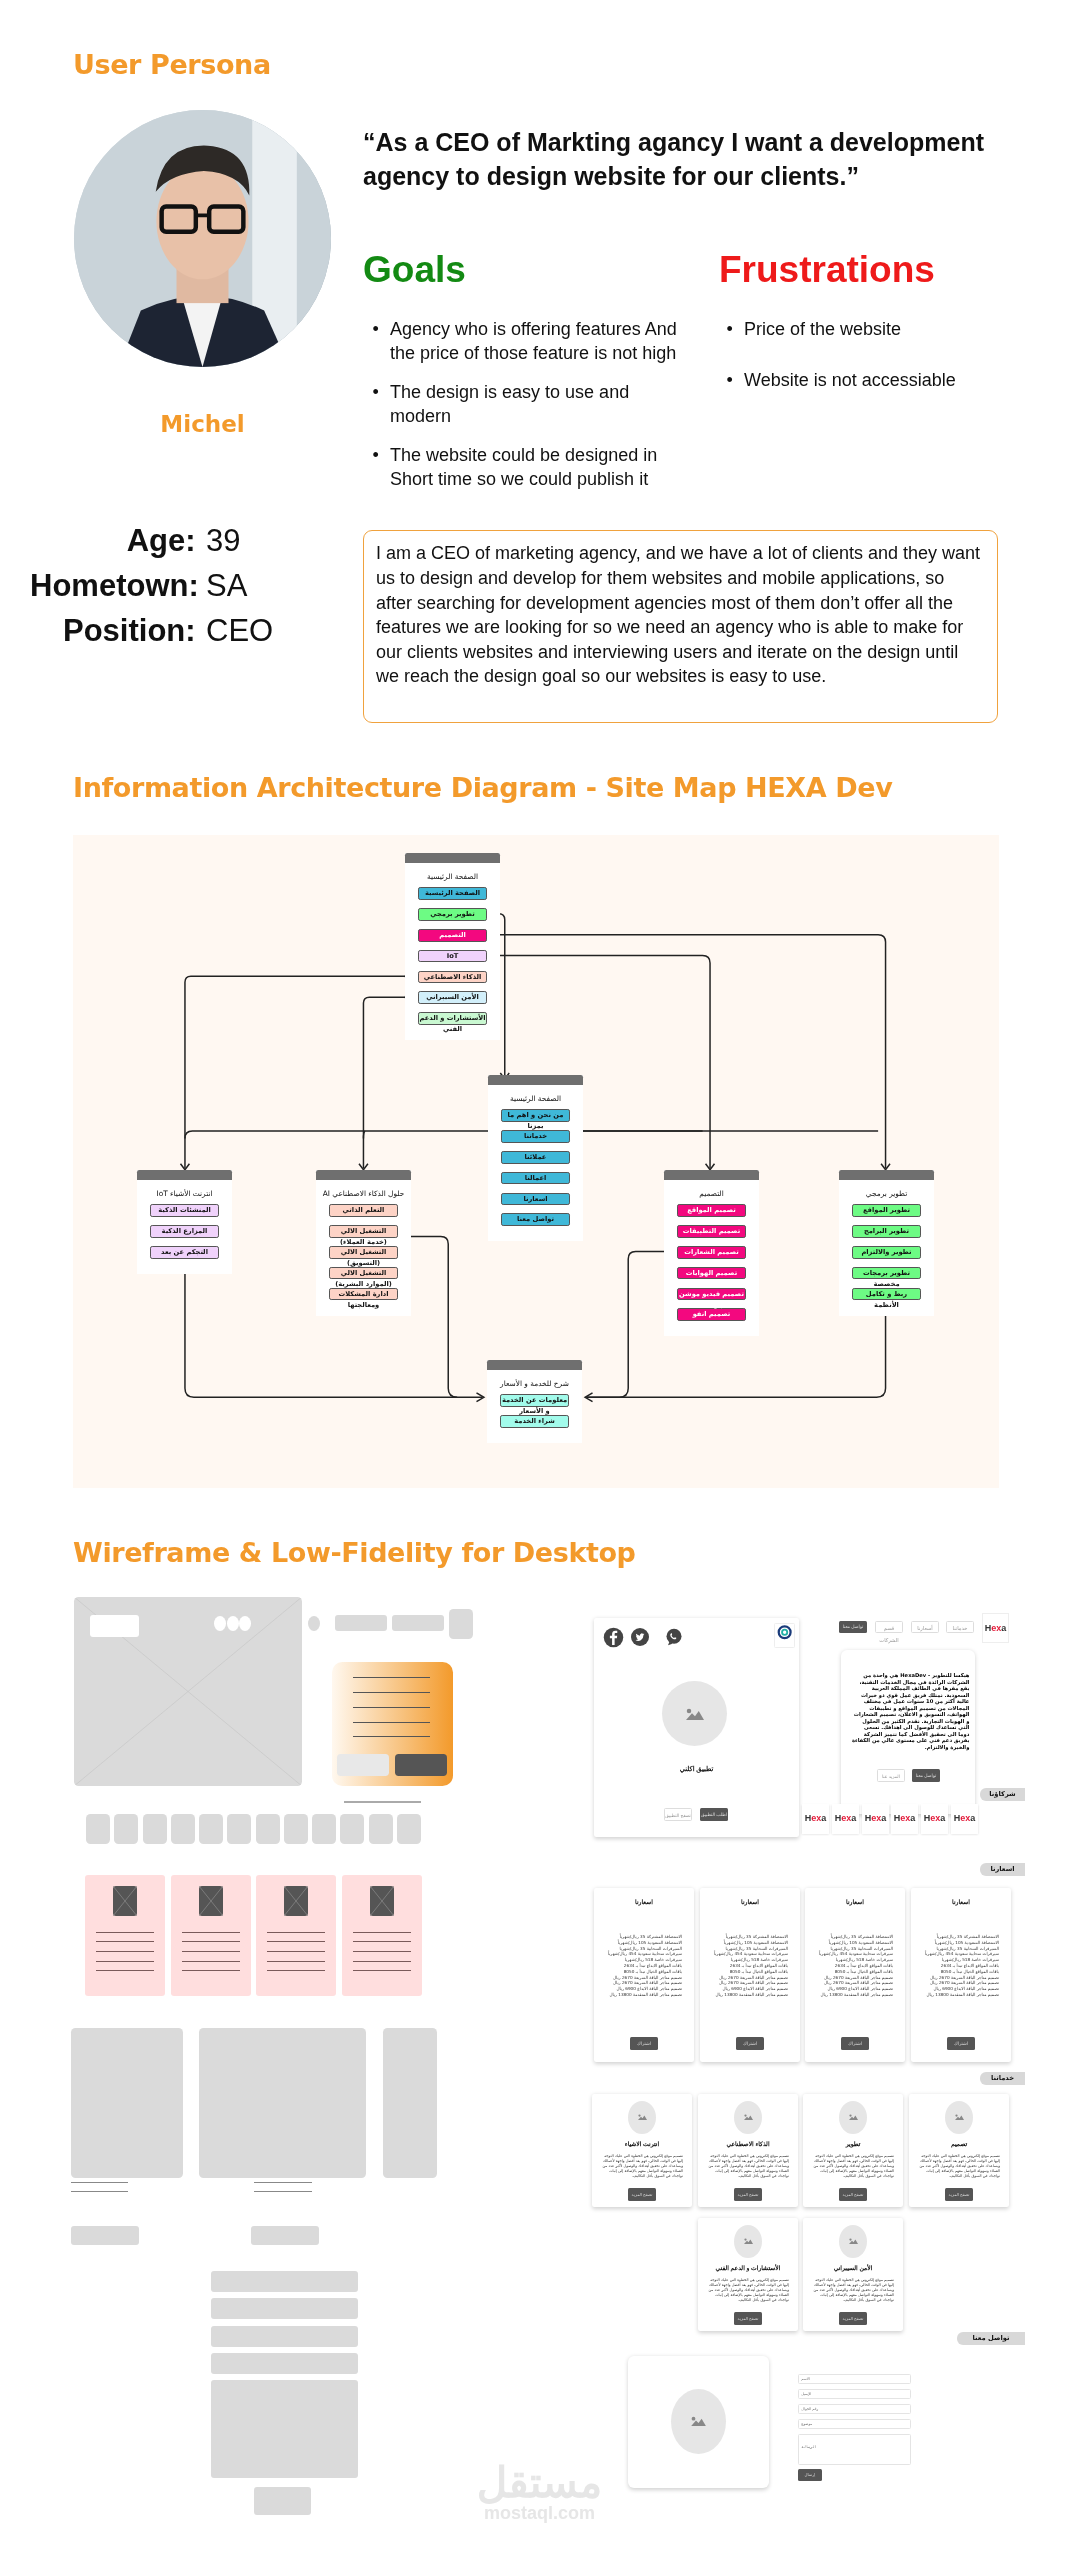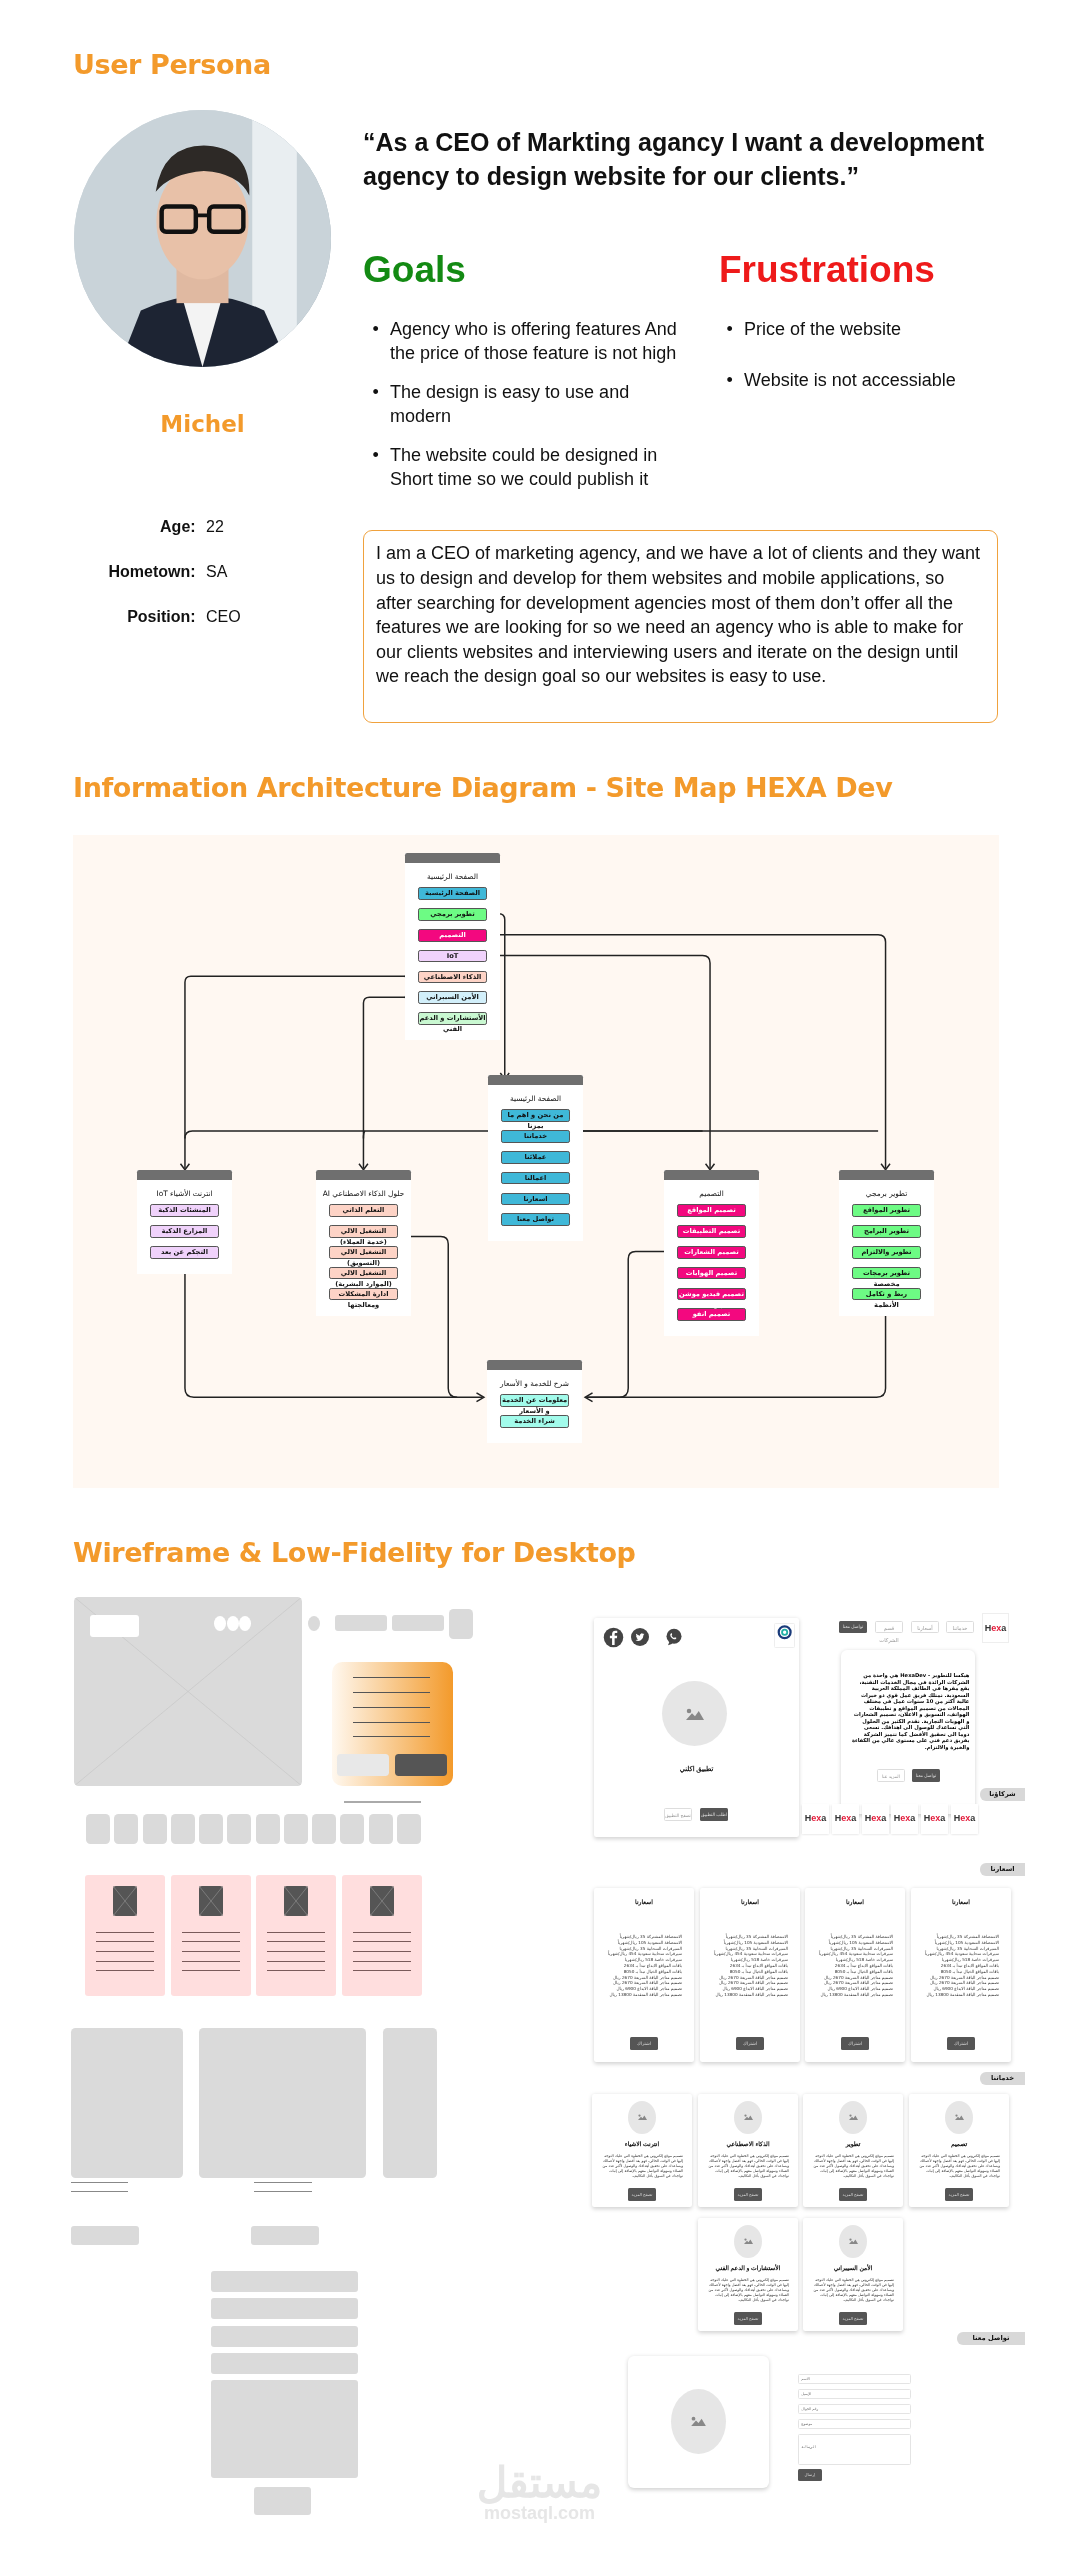--- a/index.html
+++ b/index.html
@@ -3,21 +3,21 @@
 <meta charset="utf-8">
 <style>
 *{box-sizing:border-box;margin:0;padding:0}
 body{width:1071px;height:2576px;background:#fff;font-family:"Liberation Sans",sans-serif;position:relative;overflow:hidden;color:#111}
 .abs{position:absolute}
 .sec-title{position:absolute;left:73px;font-family:"DejaVu Sans",sans-serif;font-weight:bold;color:#f39a2b;font-size:27px;letter-spacing:-0.4px}
 
 .avatar{left:74px;top:110px;width:257px;height:257px;border-radius:50%;overflow:hidden;background:linear-gradient(135deg,#dfe6ea,#b7c4cc 40%,#8fa0ab)}
 .pname{left:74px;top:411px;width:257px;text-align:center;color:#f39a2b;font-size:23px;font-weight:bold;font-family:"DejaVu Sans",sans-serif}
 .facts{left:30px;top:518px;width:298px}
-.fact{display:flex;height:45px;font-size:16px}
+.fact{display:flex;height:45px;align-items:center;font-size:31px}
 .fact .k{width:176px;text-align:right;font-weight:bold;padding-right:10.4px}
 .quote{left:363px;top:125px;width:640px;font-size:25px;font-weight:bold;line-height:34px}
 .h-goals{left:363px;top:249px;color:#138a13;font-size:37px;font-weight:bold}
 .h-frus{left:719px;top:249px;color:#ee1a1a;font-size:37px;font-weight:bold}
 ul.blist{position:absolute;list-style:none;font-size:18px;line-height:24px}
 ul.blist li{position:relative;padding-left:25px;margin-bottom:15px}
 ul.blist li:before{content:"•";position:absolute;left:7.4px;top:0}
 .bio{left:363px;top:530px;width:635px;height:193px;border:1.5px solid #f0a23e;border-radius:9px;padding:10.4px 12px;font-size:18px;line-height:24.6px}
 
 .diagram{left:73px;top:835px;width:926px;height:653px;background:#fff8f2}
@@ -55,21 +55,21 @@
     <rect x="118" y="130" width="46" height="34" rx="6" fill="none" stroke="#111" stroke-width="6"></rect>
     <rect x="182" y="130" width="46" height="34" rx="6" fill="none" stroke="#111" stroke-width="6"></rect>
     <line x1="164" y1="142" x2="182" y2="142" stroke="#111" stroke-width="5"></line>
   </svg>
 </div>
 <div class="abs pname">Michel</div>
 
 <div class="abs facts">
   <div class="fact">
       <span class="k">Age:</span>
-      <span>22</span>
+      <span>39</span>
     </div>
   <div class="fact">
       <span class="k">Hometown:</span>
       <span>SA</span>
     </div>
   <div class="fact">
       <span class="k">Position:</span>
       <span>CEO</span>
     </div>
 </div>

